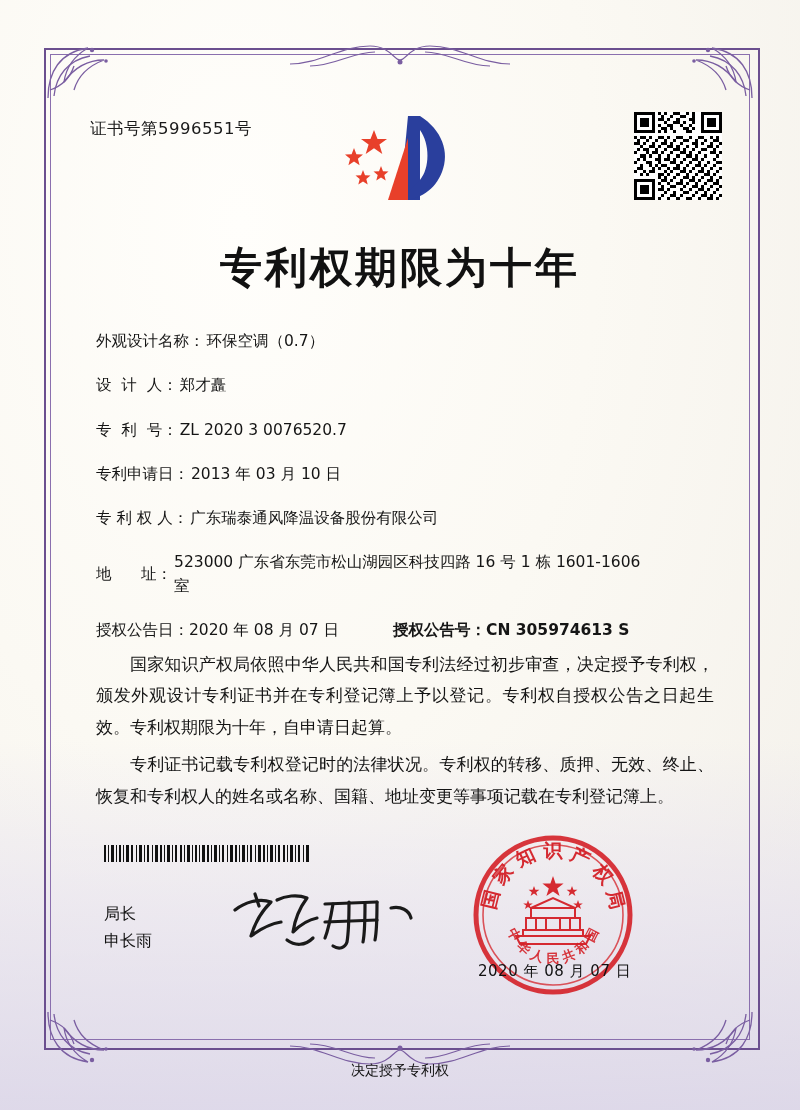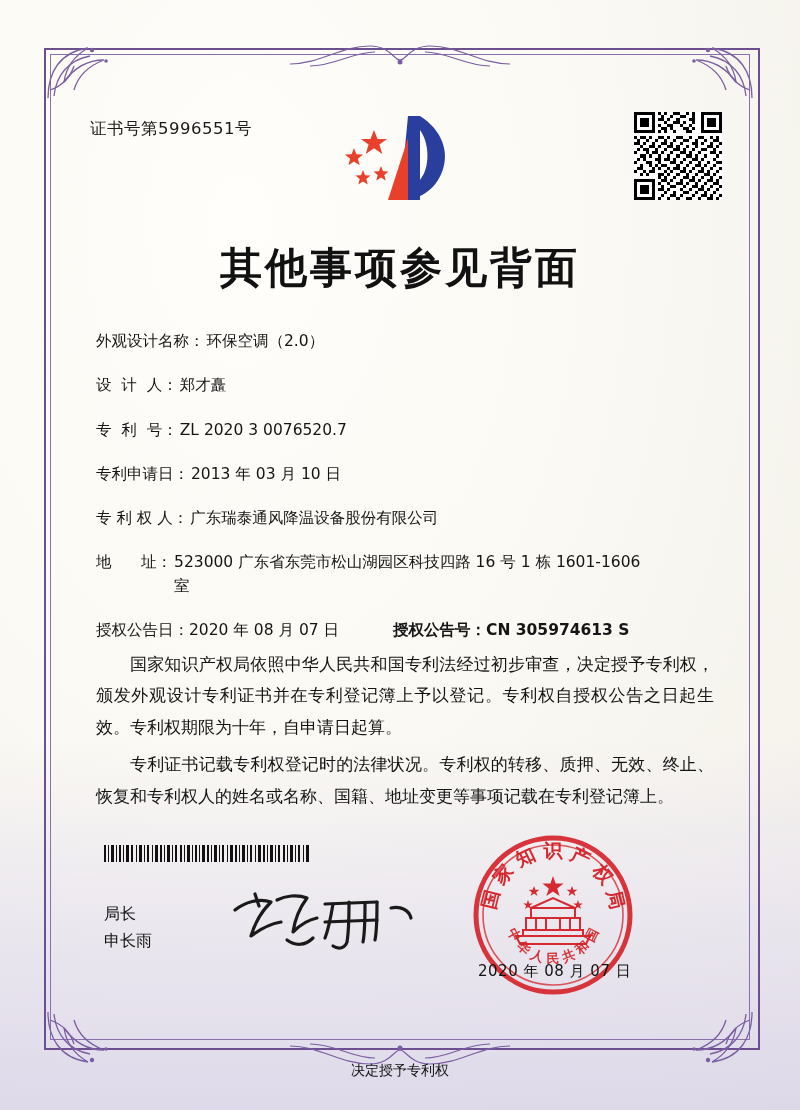--- a/index.html
+++ b/index.html
@@ -118,21 +118,21 @@
     position: absolute;
     left: 96px;
     top: 330px;
     width: 620px;
     font-family: "DejaVu Sans", "Liberation Sans", sans-serif;
     font-size: 15.5px;
     color: #151515;
   }
   .field-row {
     display: flex;
-    align-items: flex-start;
+    align-items: center;
     margin-bottom: 21px;
     line-height: 1.5;
   }
   .fl {
     white-space: pre;
     flex: 0 0 auto;
   }
   .fv {
     flex: 1 1 auto;
     padding-left: 2px;
@@ -534,26 +534,26 @@
           <rect x="11" y="28" width="1" height="1"></rect>
           <rect x="14" y="28" width="1" height="1"></rect>
           <rect x="17" y="28" width="2" height="1"></rect>
           <rect x="21" y="28" width="1" height="1"></rect>
           <rect x="24" y="28" width="2" height="1"></rect>
           <rect x="27" y="28" width="1" height="1"></rect>
       </g>
     </svg>
   </div>
 
-  <div class="title">其他事项参见背面</div>
+  <div class="title">专利权期限为十年</div>
 
   <div class="fields">
     <div class="field-row">
       <span class="fl">外观设计名称：</span>
-      <span class="fv">环保空调（2.0）</span>
+      <span class="fv">环保空调（0.7）</span>
     </div>
     <div class="field-row">
       <span class="fl">设  计  人：</span>
       <span class="fv">郑才矗</span>
     </div>
     <div class="field-row">
       <span class="fl">专  利  号：</span>
       <span class="fv">ZL 2020 3 0076520.7</span>
     </div>
     <div class="field-row">

